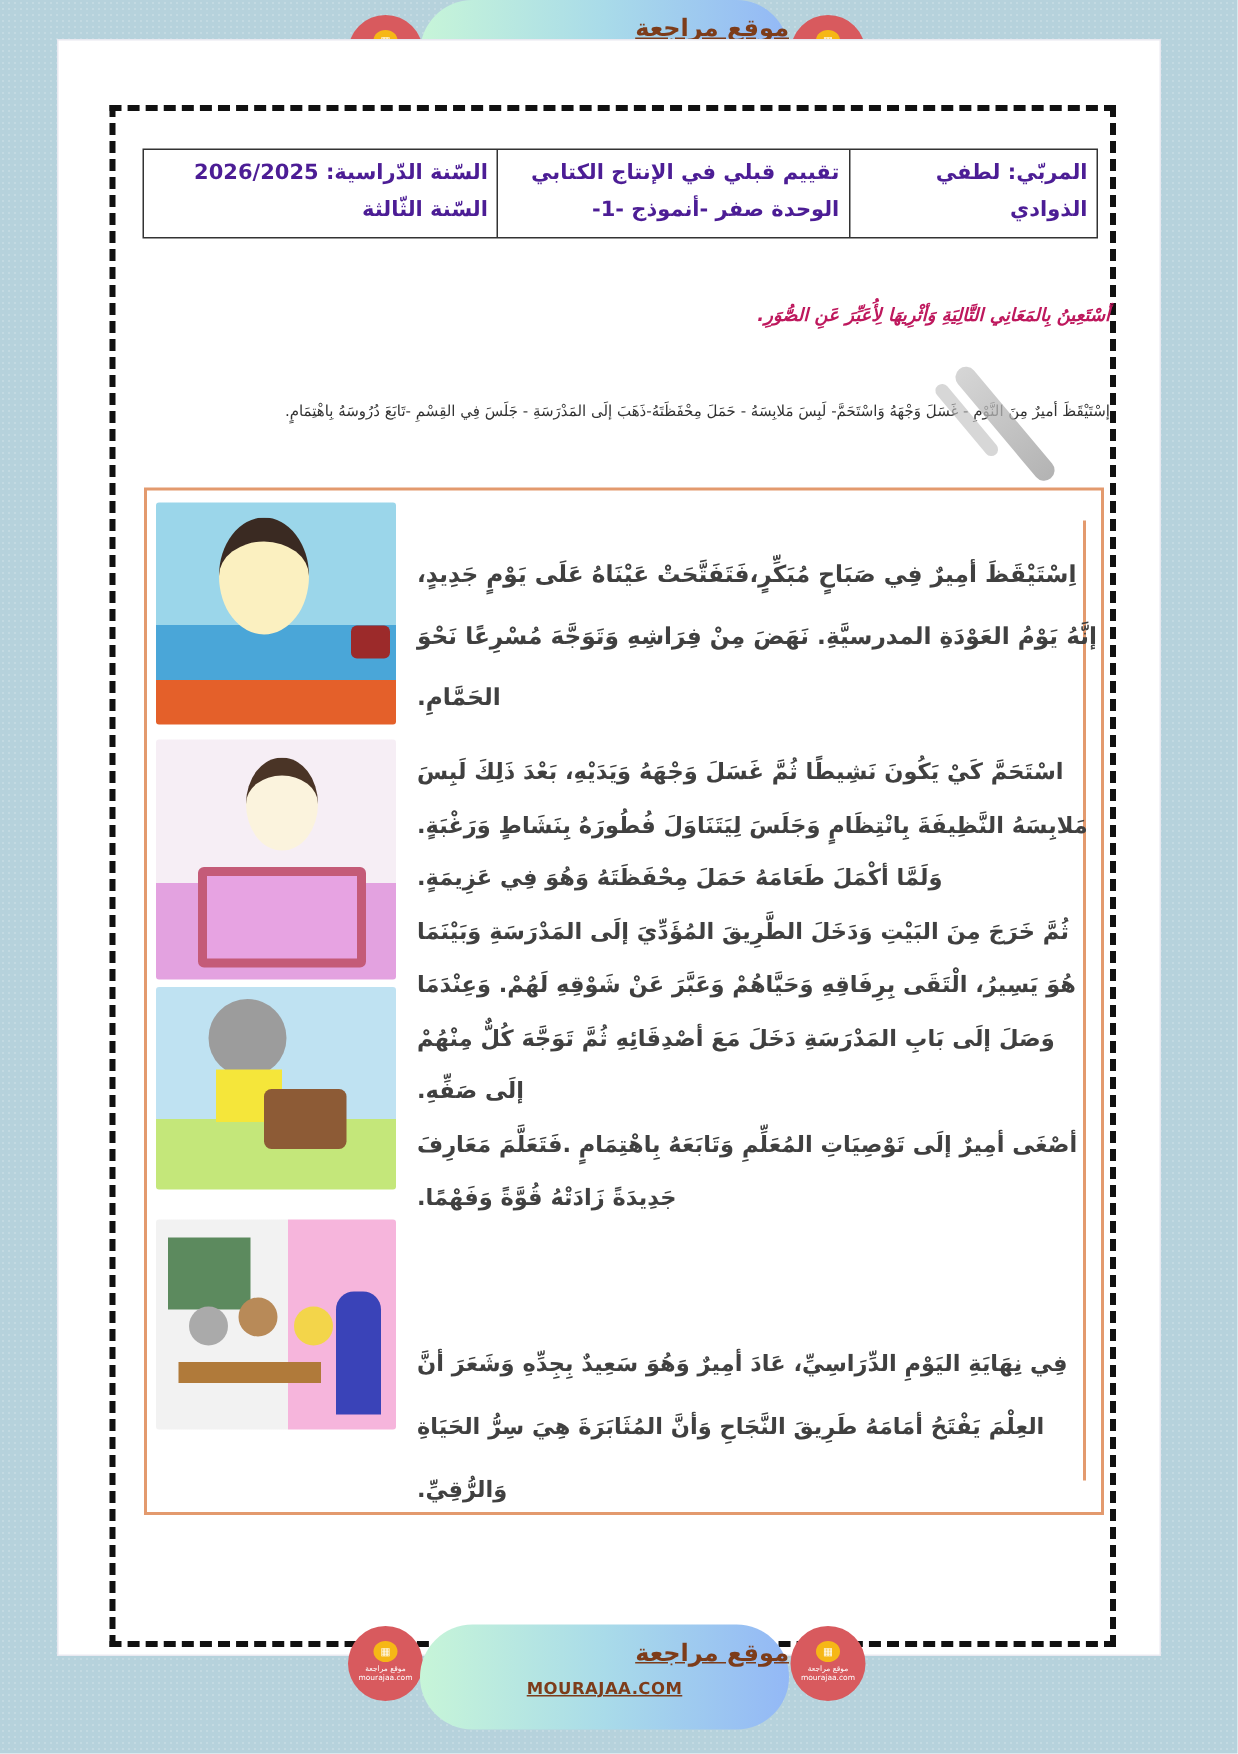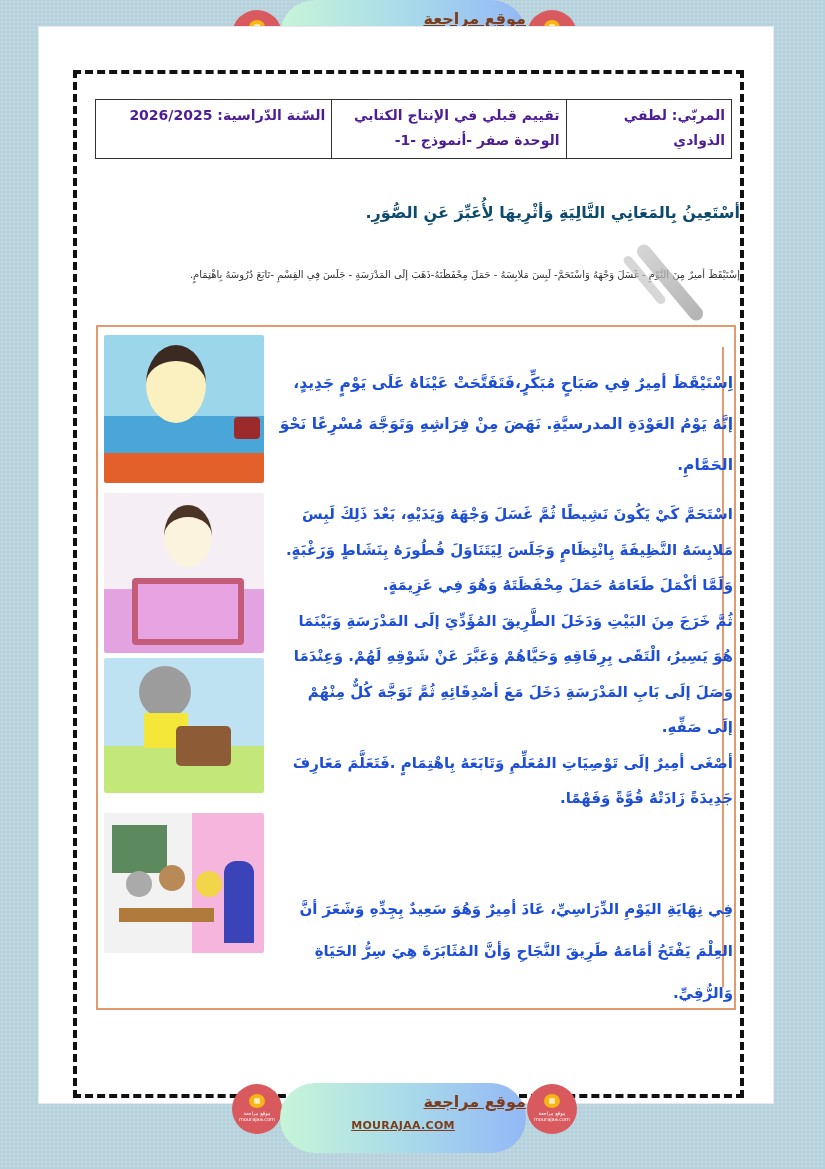--- a/index.html
+++ b/index.html
@@ -29,21 +29,21 @@
     line-height:25px;
   }
   .head-cell:last-child { border-left:none; }
   .c1 { width:166px; }
   .c2 { width:235px; }
   .c3 { width:236px; }
   .c3 .num { direction:ltr; unicode-bidi:embed; }
 
   .instruction {
     position:absolute; right:85px; top:203px; direction:rtl;
-    font-weight:bold; font-size:16px; color:#0c4a6e;
+    font-weight:bold; font-size:12px; color:#be185d;font-style:italic;
   }
   .hints {
     position:absolute; left:92px; right:85px; top:255px; direction:rtl;
     font-size:10px; color:#333; line-height:40px; text-align:justify;
   }
   .stroke {
     position:absolute; left:663px; top:235px; width:14px; height:95px;
     background:linear-gradient(#c8c8c8,#9a9a9a); opacity:0.75;
     transform:rotate(-40deg); border-radius:7px;
   }
@@ -62,21 +62,21 @@
   .pic {
     position:absolute; width:160px; border-radius:2px; overflow:hidden;
   }
   .pic1 { top:0; height:148px; background:linear-gradient(#9bd6ea 0 55%, #4aa6d8 55% 80%, #e4602a 80%); }
   .pic2 { top:158px; height:160px; background:linear-gradient(#f6eef5 0 60%, #e3a2e0 60%); }
   .pic3 { top:323px; height:135px; background:linear-gradient(#bfe2f2 0 65%, #c4e77a 65%); }
   .pic4 { top:478px; height:140px; background:linear-gradient(90deg,#f2f2f2 0 55%, #f6b5dc 55%); }
   .kid-head { position:absolute; border-radius:50%; }
   .story {
     position:absolute; left:278px; width:455px; direction:rtl;
-    color:#1d4ed8; font-weight:bold; font-size:15px; text-align:right;
+    color:#404040; font-weight:bold; font-size:15px; text-align:left;
   }
   .story p { margin:0; }
   .s-intro { top:363px; line-height:41px; font-size:15.5px; }
   .s-body { top:497px; line-height:35.5px; }
   .s-end { top:888px; line-height:42px; }
 
   .banner {
     position:absolute; left:280px; width:246px; height:70px; border-radius:36px;
     background:linear-gradient(90deg,#c7f5d8,#a9dbe9 50%,#93b8f6);
     text-align:center;
@@ -124,20 +124,21 @@
   </div>
   <div class="head-cell c2">
     <div>تقييم قبلي في الإنتاج الكتابي</div>
     <div>الوحدة صفر -أنموذج -1-</div>
   </div>
   <div class="head-cell c3">
     <div>
       <span>السّنة الدّراسية:</span>
       <span class="num">2026/2025</span>
     </div>
+    <div>السّنة الثّالثة</div>
   </div>
 </div>
 
 <div class="instruction">أسْتَعِينُ بِالمَعَانِي التَّالِيَةِ وَأثْرِيهَا لِأُعَبِّرَ عَنِ الصُّوَرِ.</div>
 <div class="hints">إسْتَيْقَظَ أميرٌ مِنَ النَّوْمِ - غَسَلَ وَجْهَهُ وَاسْتَحَمَّ- لَبِسَ مَلابِسَهُ - حَمَلَ مِحْفَظَتَهُ-ذَهَبَ إلَى المَدْرَسَةِ - جَلَسَ فِي القِسْمِ -تَابَعَ دُرُوسَهُ بِاهْتِمَامٍ.</div>
 <div class="stroke"></div>
 <div class="stroke2"></div>
 
 <div class="story-box">
   <div class="inner-line"></div>

